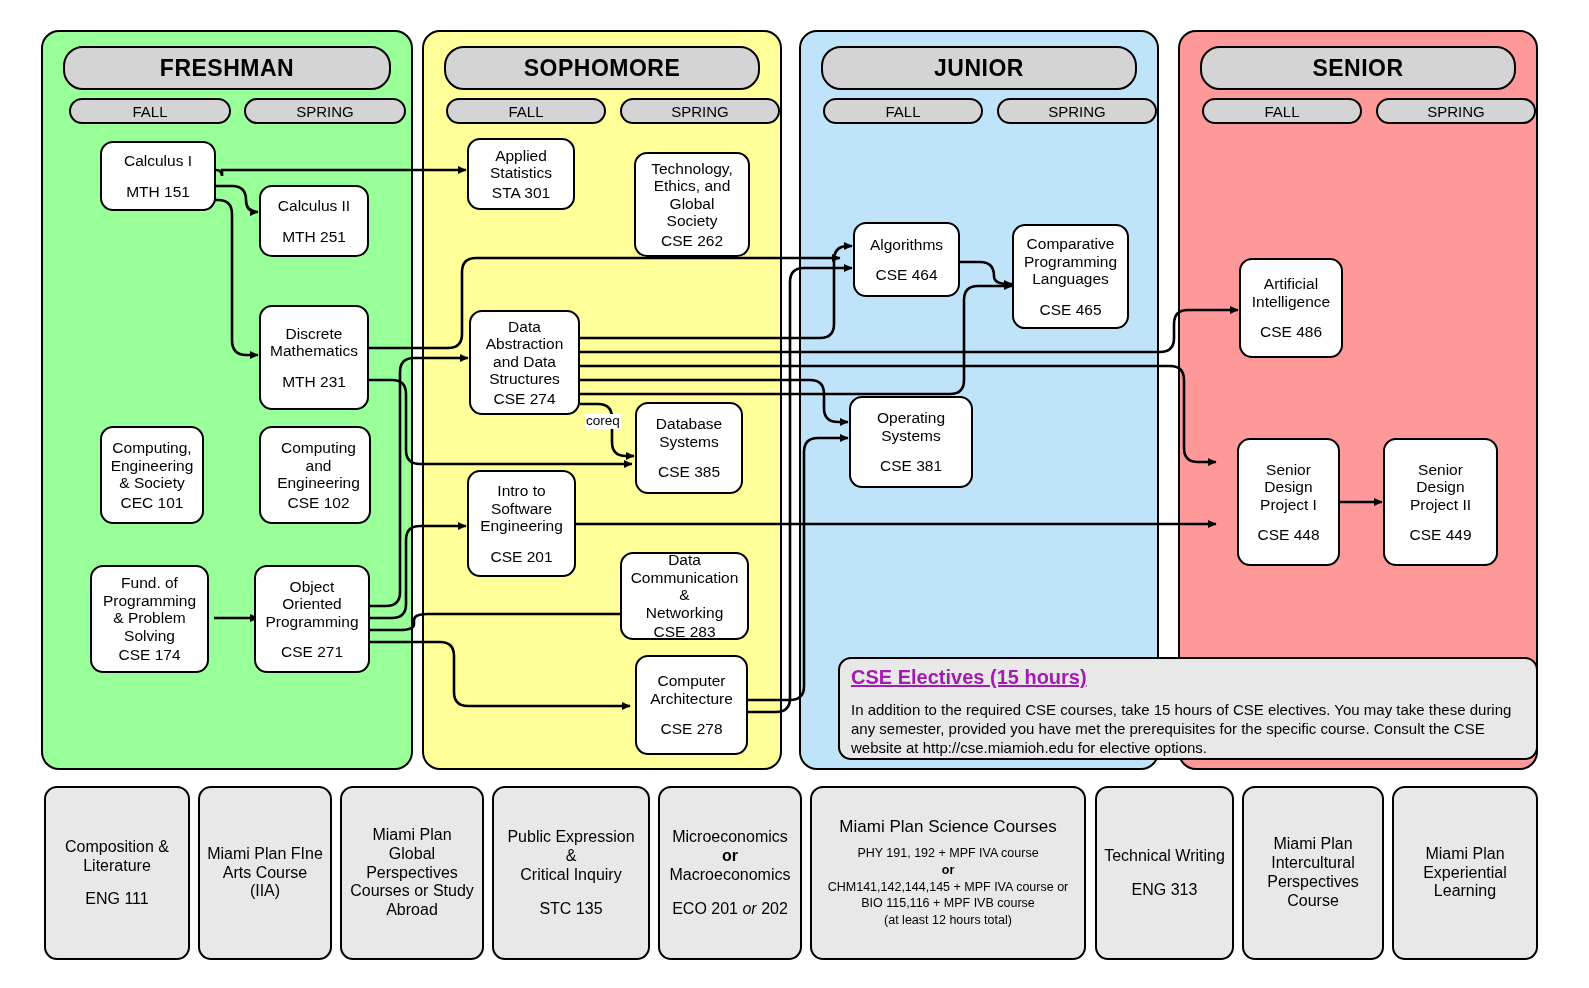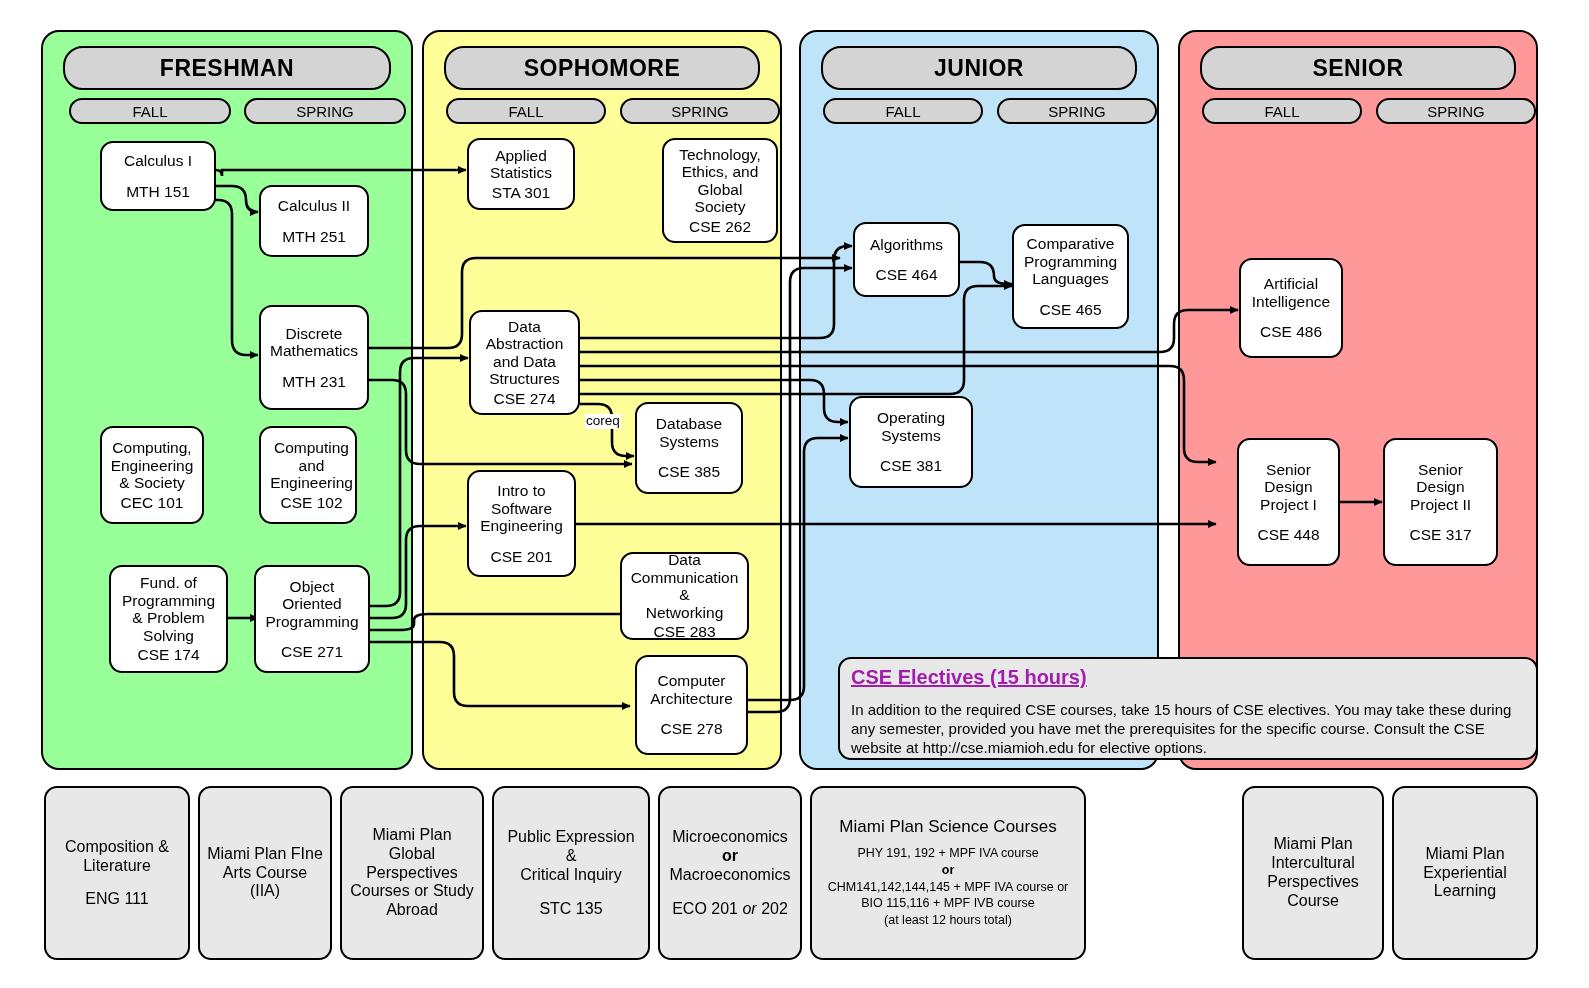--- a/index.html
+++ b/index.html
@@ -150,46 +150,46 @@
     <span class="nm">Discrete
 Mathematics</span>
     <span class="cd">MTH 231</span>
   </div>
   <div class="course" style="left:100px;top:426px;width:104px;height:98px;">
     <span class="nm">Computing,
 Engineering
 &amp; Society</span>
     <span class="cd">CEC 101</span>
   </div>
-  <div class="course" style="left:259px;top:426px;width:98px;height:98px;padding-left:12px;">
+  <div class="course" style="left:259px;top:426px;width:112px;height:98px;padding-left:12px;">
     <span class="nm">Computing
 and
 Engineering</span>
     <span class="cd">CSE 102</span>
   </div>
-  <div class="course" style="left:109px;top:565px;width:119px;height:108px;">
+  <div class="course" style="left:90px;top:565px;width:119px;height:108px;">
     <span class="nm">Fund. of
 Programming
 &amp; Problem
 Solving</span>
     <span class="cd">CSE 174</span>
   </div>
   <div class="course gap" style="left:254px;top:565px;width:116px;height:108px;">
     <span class="nm">Object
 Oriented
 Programming</span>
     <span class="cd">CSE 271</span>
   </div>
 
   <div class="course" style="left:467px;top:138px;width:108px;height:72px;">
     <span class="nm">Applied
 Statistics</span>
     <span class="cd">STA 301</span>
   </div>
-  <div class="course" style="left:634px;top:138px;width:116px;height:105px;margin-left:28px;">
+  <div class="course" style="left:634px;top:152px;width:116px;height:105px;">
     <span class="nm">Technology,
 Ethics, and
 Global
 Society</span>
     <span class="cd">CSE 262</span>
   </div>
   <div class="course" style="left:469px;top:310px;width:111px;height:105px;">
     <span class="nm">Data
 Abstraction
 and Data
@@ -244,21 +244,21 @@
   <div class="course gap" style="left:1237px;top:438px;width:103px;height:128px;">
     <span class="nm">Senior
 Design
 Project I</span>
     <span class="cd">CSE 448</span>
   </div>
   <div class="course gap" style="left:1383px;top:438px;width:115px;height:128px;">
     <span class="nm">Senior
 Design
 Project II</span>
-    <span class="cd">CSE 317</span>
+    <span class="cd">CSE 449</span>
   </div>
 
   <div class="note">
     <div class="note-title">CSE Electives (15 hours)</div>
     <div class="note-body">In addition to the required CSE courses, take 15 hours of CSE electives.  You may take these during any semester, provided you have met the prerequisites for the specific course.  Consult the CSE website at http://cse.miamioh.edu for elective options.</div>
   </div>
 
   <div class="gened" style="left:44px;width:146px;">
     <span class="g-nm">Composition &amp;
 Literature</span>
@@ -287,20 +287,24 @@
   <div class="gened sci" style="left:810px;width:276px;">
     <span class="g-nm">Miami Plan Science Courses</span>
     <span class="sci-lines">
       <span>PHY 191, 192 + MPF IVA course</span><br>
       <span class="bold">or</span><br>
       <span>CHM141,142,144,145 + MPF IVA course   or</span><br>
       <span>BIO 115,116 + MPF IVB course</span><br>
       <span>(at least 12 hours total)</span>
     </span>
   </div>
+  <div class="gened" style="left:1095px;width:139px;">
+    <span class="g-nm">Technical Writing</span>
+    <span class="g-cd">ENG 313</span>
+  </div>
   <div class="gened" style="left:1242px;width:142px;">
     <span class="g-nm">Miami Plan
 Intercultural
 Perspectives
 Course</span>
   </div>
   <div class="gened" style="left:1392px;width:146px;">
     <span class="g-nm">Miami Plan
 Experiential
 Learning</span>

